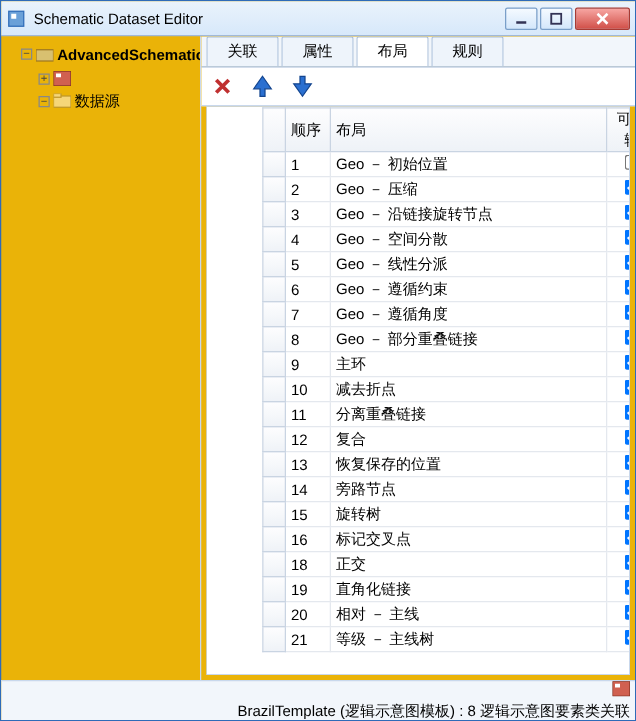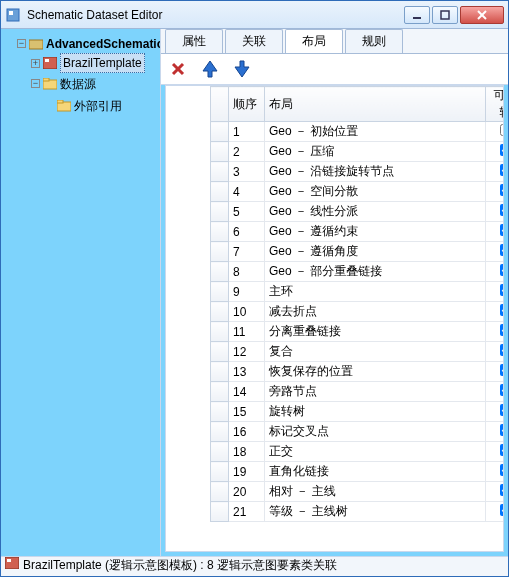--- a/index.html
+++ b/index.html
@@ -1,17 +1,17 @@
 <!DOCTYPE html>
 <html><head>
 <meta charset="utf-8">
 <style>
 * { box-sizing: border-box; margin: 0; padding: 0; font-family: "Microsoft YaHei", "SimSun", Tahoma, sans-serif; font-size: 12px; }
 body { background: #fff; }
-.window { width: 509px; height: 577px; border: 1px solid #2e6bb8; display: flex; flex-direction: column; background: #7dd3fc; }
+.window { width: 509px; height: 577px; border: 1px solid #2e6bb8; display: flex; flex-direction: column; background: #eab308; }
 .titlebar { height: 28px; background: linear-gradient(#eaf3fc, #d7e8fa); display: flex; align-items: center; padding: 0 4px; border-bottom: 1px solid #a0b8d8; }
 .titlebar .icon { width: 16px; height: 16px; margin-right: 6px; }
 .titlebar .title { flex: 1; color: #000; }
 .winbtn { width: 26px; height: 18px; margin-left: 2px; border: 1px solid #7a9fc9; border-radius: 2px; background: linear-gradient(#f5faff,#d4e7fb); display: inline-flex; align-items: center; justify-content: center; }
 .winbtn.close { width: 44px; background: linear-gradient(#f7a6a2,#d15049); border-color: #a83a33; color: #fff; }
 .menubar { height: 24px; display: flex; align-items: center; padding: 0 4px; border-bottom: 1px solid #c9d8ec; background: #f2f6fb; gap:4px;}
 .menubar .mico { width:16px; height:16px; display:inline-flex; align-items:center; justify-content:center; }
 .content { flex: 1; display: flex; overflow: hidden; }
 .tree { width: 160px; border-right: 1px solid #c9d8ec; padding: 4px 2px; overflow: auto; }
 .tree ul { list-style: none; padding-left: 14px; }
@@ -30,21 +30,21 @@
 .tablewrap { flex: 1; overflow: auto; border: 1px solid #c9d8ec; margin: 0 4px 4px 4px; background:#fff;}
 table { border-collapse: collapse; width: 100%; margin-left: 44px; }
 th { background: linear-gradient(#fdfdfe,#eef2f7); border: 1px solid #c9d4e2; height: 20px; font-weight: normal; text-align: left; padding: 0 4px; }
 th.rowh, td.rowh { width: 18px; background: linear-gradient(#fdfdfe,#eef2f7); border: 1px solid #c9d4e2; }
 th.c-ord { width: 36px; }
 th.c-edit { width: 40px; text-align:center;}
 th.c-vis { width: 19px; text-align:center;}
 td { border: 1px solid #e4e8ee; height: 20px; padding: 0 4px; }
 td.cc { text-align: center; }
 input[type=checkbox]{ width:12px; height:12px; }
-.status { height: 20px; border-top: 1px solid #c9d8ec; background: #f2f6fb; display: flex; align-items: flex-start; padding: 0 4px; gap: 4px; }
+.status { height: 32px; border-top: 1px solid #c9d8ec; background: #f2f6fb; display: flex; align-items: flex-end; padding: 0 4px; gap: 4px; flex-direction: column; }
 svg { display: block; }
 </style>
 </head>
 <body>
 
 <div class="window">
   <div class="titlebar">
     <span class="icon">
       <svg width="16" height="16">
           <rect x="2" y="2" width="12" height="12" fill="#6aa0d8" stroke="#2e6bb8"></rect>
@@ -87,58 +87,43 @@
           <ul>
             <li>
               <span class="row">
                 <span class="exp">+</span>
                 <span class="tico">
                     <svg width="14" height="12">
                       <rect x="0" y="0" width="14" height="12" fill="#d06050" stroke="#803020"></rect>
                       <rect x="2" y="2" width="4" height="3" fill="#fff"></rect>
                     </svg>
                   </span>
-                <span class="sel">BrazilTemplate</span>
               </span>
             </li>
             <li>
               <span class="row">
                 <span class="exp">−</span>
                 <span class="tico">
                     <svg width="14" height="12">
                       <rect x="0" y="2" width="14" height="9" fill="#f5d679" stroke="#c0982a"></rect>
                       <rect x="0" y="0" width="6" height="3" fill="#f5d679" stroke="#c0982a"></rect>
                     </svg>
                   </span>
                 <span>数据源</span>
               </span>
-              <ul>
-                <li>
-                  <span class="row">
-                    <span style="width:9px;display:inline-block;"></span>
-                    <span class="tico">
-                        <svg width="14" height="12">
-                          <rect x="0" y="2" width="14" height="9" fill="#f5d679" stroke="#c0982a"></rect>
-                          <rect x="0" y="0" width="6" height="3" fill="#f5d679" stroke="#c0982a"></rect>
-                        </svg>
-                      </span>
-                    <span>外部引用</span>
-                  </span>
-                </li>
-              </ul>
             </li>
           </ul>
         </li>
       </ul>
     </div>
 
     <div class="right">
       <div class="tabs">
+        <div class="tab">关联</div>
         <div class="tab">属性</div>
-        <div class="tab">关联</div>
         <div class="tab active">布局</div>
         <div class="tab">规则</div>
       </div>
 
       <div class="toolbar">
         <span class="tbtn">
             <svg width="16" height="16">
               <line x1="3" y1="3" x2="13" y2="13" stroke="#c03030" stroke-width="3"></line>
               <line x1="13" y1="3" x2="3" y2="13" stroke="#c03030" stroke-width="3"></line>
             </svg>

